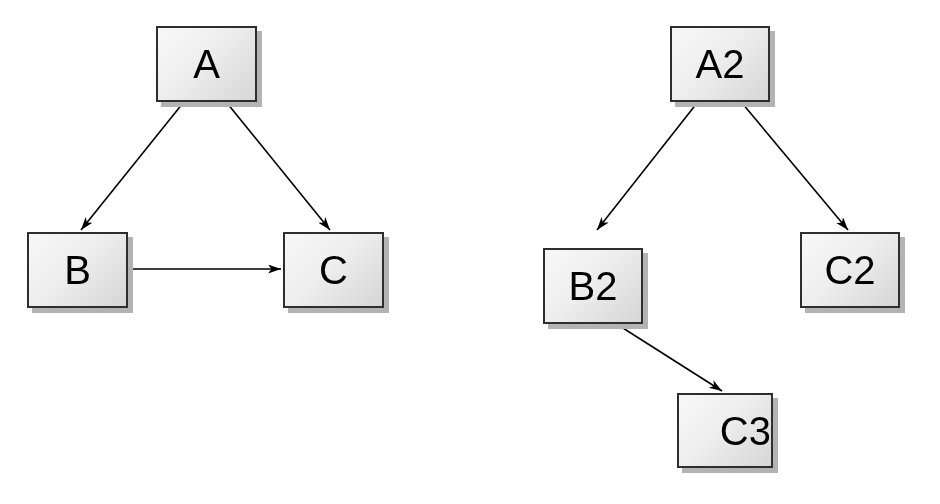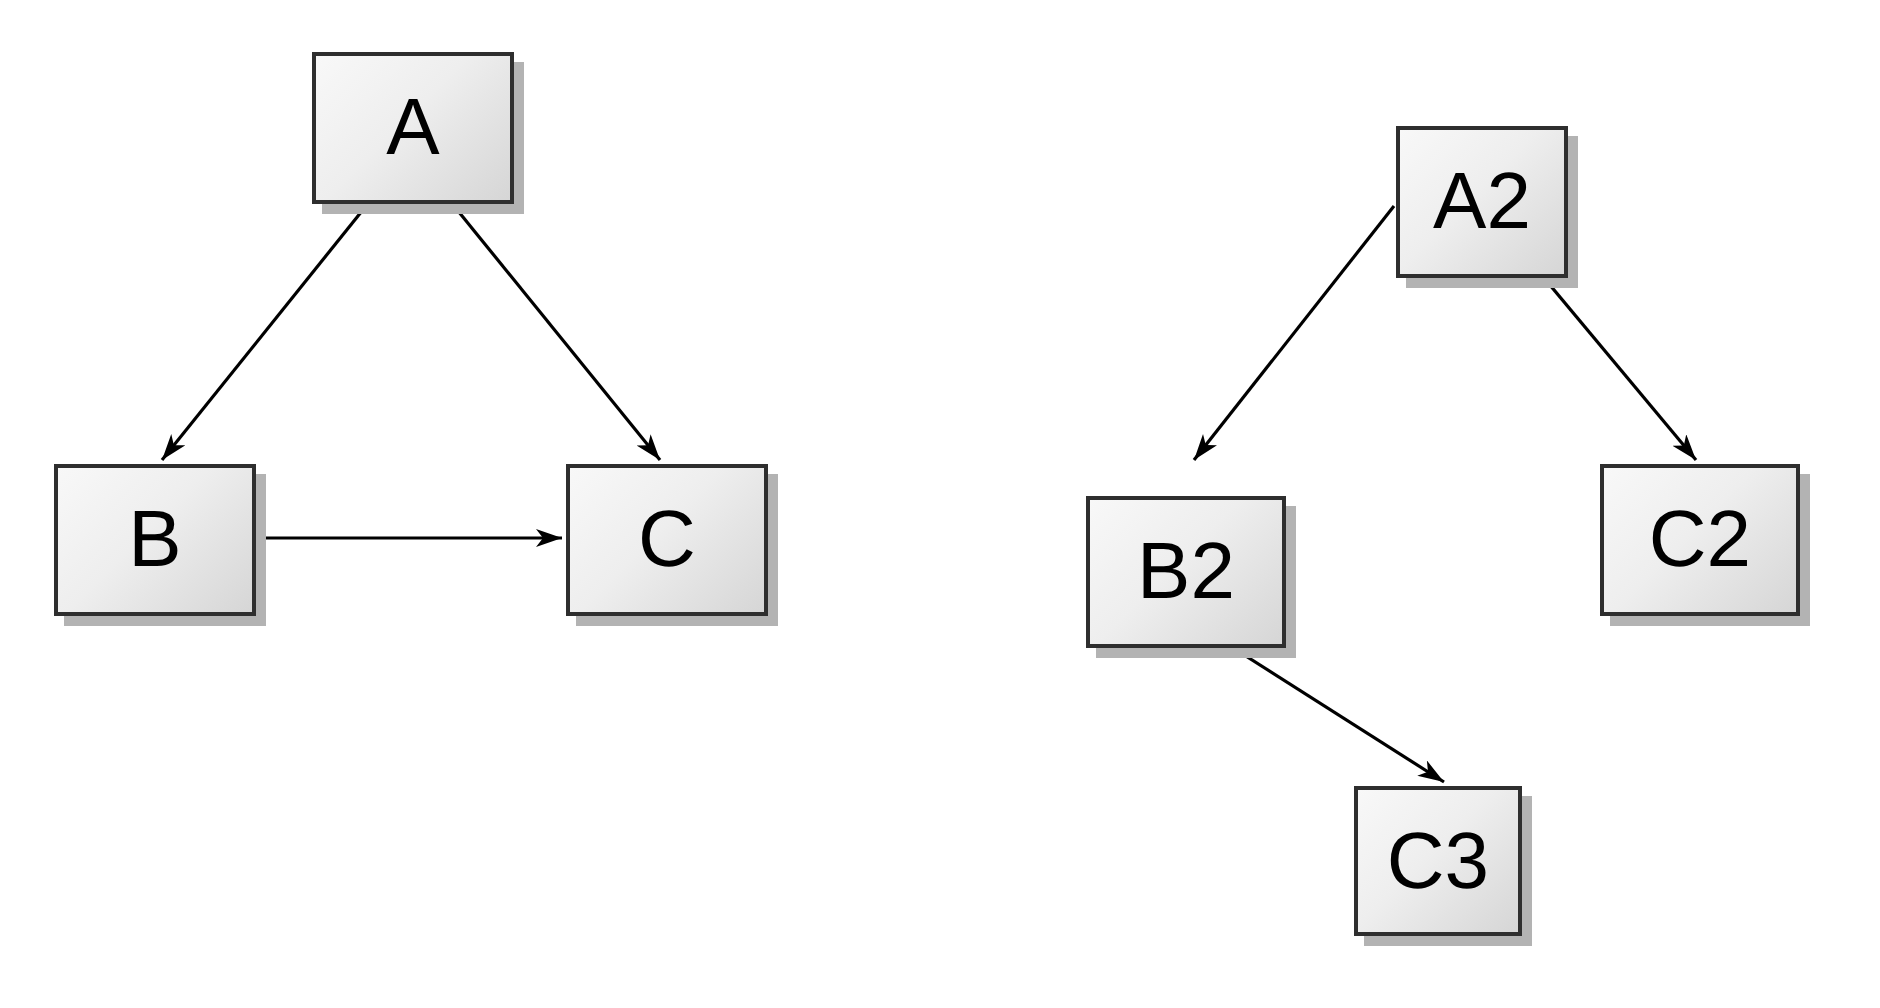--- a/index.html
+++ b/index.html
@@ -66,26 +66,26 @@
   <div id="node-group">
       <div class="node" style="left: 156px; top: 26px; width: 101px; height: 76px;">
         <span class="node-label">A</span>
       </div>
       <div class="node" style="left: 27px; top: 232px; width: 101px; height: 76px;">
         <span class="node-label">B</span>
       </div>
       <div class="node" style="left: 283px; top: 232px; width: 101px; height: 76px;">
         <span class="node-label">C</span>
       </div>
-      <div class="node" style="left: 698px; top: 26px; width: 86px; height: 76px; margin-top: 37px;">
+      <div class="node" style="left: 670px; top: 26px; width: 100px; height: 76px;">
         <span class="node-label">A2</span>
       </div>
       <div class="node" style="left: 543px; top: 232px; width: 100px; height: 76px; margin-top: 16px;">
         <span class="node-label">B2</span>
       </div>
       <div class="node" style="left: 800px; top: 232px; width: 100px; height: 76px;">
         <span class="node-label">C2</span>
       </div>
-      <div class="node" style="left: 677px; top: 393px; width: 84px; height: 75px;">
+      <div class="node" style="left: 677px; top: 393px; width: 96px; height: 75px; justify-content: flex-end;">
         <span class="node-label">C3</span>
       </div>
     </div>
 </div>
 
 </body></html>

